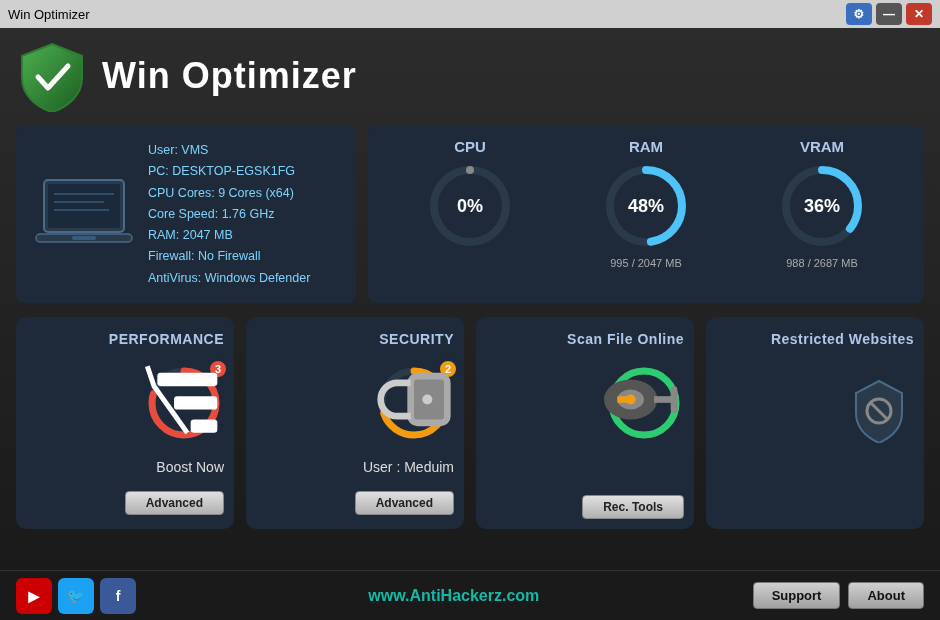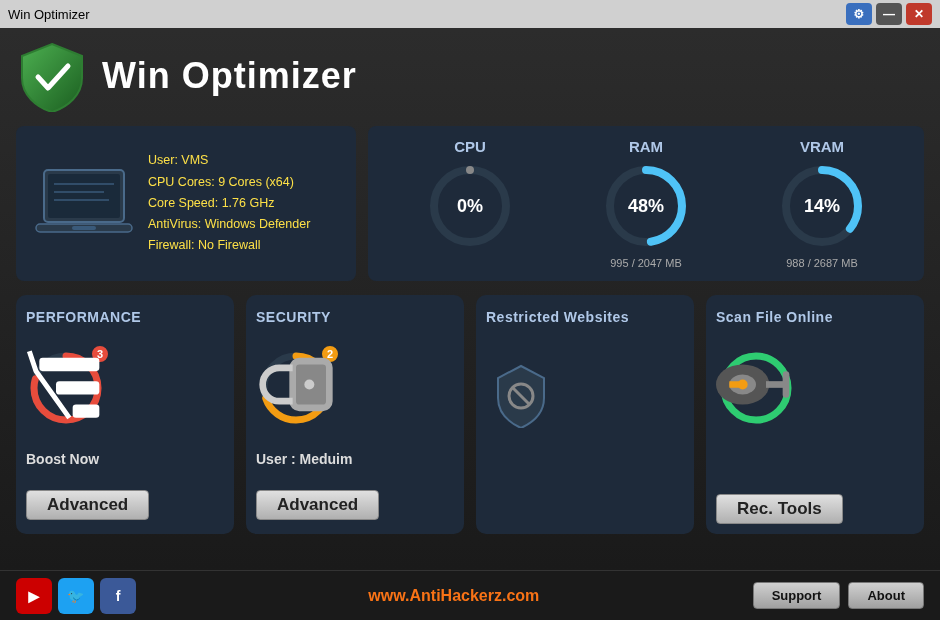--- a/index.html
+++ b/index.html
@@ -84,21 +84,21 @@
     .pc-icon {
       flex: 0 0 100px;
     }
     .pc-icon svg {
       width: 100px;
       height: 80px;
     }
     .sys-info-text {
       font-size: 12.5px;
       line-height: 1.7;
-      color: #fde047;
+      color: #7dd3fc;
     }
 
     .gauges-panel {
       background: #1e2a3a;
       border-radius: 8px;
       padding: 12px 16px;
       flex: 1;
       display: flex;
       gap: 4px;
       align-items: flex-start;
@@ -147,22 +147,22 @@
     .cards-row {
       display: flex;
       gap: 12px;
     }
     .card {
       background: #1e2a3a;
       border-radius: 10px;
       padding: 14px 10px 10px;
       display: flex;
       flex-direction: column;
-      align-items: flex-start;
-      gap: 23px;
+      align-items: flex-end;
+      gap: 16px;
     }
     .card-performance { flex: 1; }
     .card-security { flex: 1; }
     .card-scan { flex: 1; }
     .card-restricted { flex: 1; }
 
     .card-title {
       font-size: 14px;
       font-weight: bold;
       color: #b0c8e8;
@@ -210,29 +210,29 @@
       font-weight: bold;
       width: 20px; height: 20px;
       border-radius: 50%;
       display: flex; align-items: center; justify-content: center;
       border: 2px solid #1e2a3a;
     }
 
     .card-subtitle {
       font-size: 14px;
       color: #ddd;
-      font-weight: bold;
+      font-weight: normal;
     }
     .card-btn {
       background: linear-gradient(180deg, #e0e0e0, #b0b0b0);
       color: #222;
       border: 1px solid #888;
       border-radius: 4px;
       padding: 4px 20px;
-      font-size: 17px;
+      font-size: 12px;
       cursor: pointer;
       font-weight: bold;
     }
 
     
     .restricted-icon {
       font-size: 40px;
       color: #aaa;
       margin-top: 10px;
     }
@@ -262,21 +262,21 @@
       text-decoration: none;
     }
     .social-yt { background: #c00; }
     .social-tw { background: #1da1f2; }
     .social-fb { background: #3b5998; }
 
     .footer-url {
       flex: 1;
       text-align: center;
       font-size: 16px;
-      color: #f97316;
+      color: #14b8a6;
       font-weight: bold;
       padding-left: 19px;
     }
     .footer-btns {
       display: flex;
       gap: 8px;
     }
     .footer-btn {
       background: linear-gradient(180deg, #d0d0d0, #a0a0a0);
       color: #111;
@@ -348,24 +348,26 @@
           <line x1="20" y1="30" x2="70" y2="30" stroke="#3a5a7a" stroke-width="1.5"></line>
           <line x1="20" y1="38" x2="75" y2="38" stroke="#3a5a7a" stroke-width="1.5"></line>
 
           <rect x="2" y="62" width="96" height="8" rx="4" ry="4" fill="#2a3a4a" stroke="#4a6a8a" stroke-width="1.5"></rect>
 
           <rect x="38" y="64" width="24" height="4" rx="2" ry="2" fill="#3a5a7a"></rect>
         </svg>
       </div>
       <div class="sys-info-text">
         <div>User: VMS</div>
+        <div>PC: DESKTOP-EGSK1FG</div>
         <div>CPU Cores: 9 Cores (x64)</div>
         <div>Core Speed: 1.76 GHz</div>
+        <div>RAM: 2047 MB</div>
+        <div>Firewall: No Firewall</div>
         <div>AntiVirus: Windows Defender</div>
-        <div>Firewall: No Firewall</div>
       </div>
     </div>
 
     <div class="gauges-panel">
 
       <div class="gauge-item">
         <span class="gauge-label">CPU</span>
         <div class="gauge-circle">
           <svg viewBox="0 0 90 90">
             <circle class="gauge-track" cx="45" cy="45" r="36"></circle>
@@ -388,21 +390,21 @@
         <div class="gauge-sub">995 / 2047 MB</div>
       </div>
 
       <div class="gauge-item">
         <span class="gauge-label">VRAM</span>
         <div class="gauge-circle">
           <svg viewBox="0 0 90 90">
             <circle class="gauge-track" cx="45" cy="45" r="36"></circle>
             <circle class="gauge-fill-vram" cx="45" cy="45" r="36" stroke-dasharray="81 145"></circle>
           </svg>
-          <span class="gauge-pct">14%</span>
+          <span class="gauge-pct">36%</span>
         </div>
         <div class="gauge-sub">988 / 2687 MB</div>
       </div>
 
     </div>
   </div>
 
   <div class="cards-row">
 
     <div class="card card-performance">
@@ -437,32 +439,20 @@
         <div class="perf-icon-inner">
           <svg width="28" height="28" viewBox="0 0 24 24" fill="none" stroke="#ccc" stroke-width="2">
             <rect x="5" y="11" width="14" height="11" rx="2" ry="2" fill="#888" stroke="#aaa"></rect>
             <path d="M7 11V7a5 5 0 0 1 10 0v4" fill="none"></path>
             <circle cx="12" cy="16" r="1.5" fill="#ccc" stroke="none"></circle>
           </svg>
         </div>
       </div>
       <span class="card-subtitle">User : Meduim</span>
       <button class="card-btn">Advanced</button>
-    </div>
-
-    <div class="card card-restricted">
-      <span class="card-title">Restricted Websites</span>
-      <div class="restricted-icon">
-        <svg width="70" height="70" viewBox="0 0 70 70">
-          <path d="M35 8 L58 20 L58 40 C58 54 48 64 35 70 C22 64 12 54 12 40 L12 20 Z" fill="#2a3a4a" stroke="#4a6a8a" stroke-width="2"></path>
-          <circle cx="35" cy="38" r="12" fill="none" stroke="#888" stroke-width="3"></circle>
-          <line x1="27" y1="30" x2="43" y2="46" stroke="#888" stroke-width="3"></line>
-        </svg>
-      </div>
-      <div style="flex:1;"></div>
     </div>
 
     <div class="card card-scan">
       <span class="card-title">Scan File Online</span>
       <div class="scan-circle-wrap">
         <svg viewBox="0 0 80 80">
           <circle fill="none" stroke="#2a3a4a" stroke-width="7" cx="40" cy="40" r="32"></circle>
           <circle fill="none" stroke="#2ecc71" stroke-width="7" stroke-linecap="round" stroke-dasharray="201 0" cx="40" cy="40" r="32"></circle>
         </svg>
         <div class="scan-icon-inner">
@@ -471,20 +461,32 @@
             <ellipse cx="12" cy="8" rx="3" ry="4" fill="#888"></ellipse>
             <rect x="11" y="15" width="2" height="6" fill="#888"></rect>
             <rect x="8" y="20" width="8" height="2" rx="1" fill="#888"></rect>
             <line x1="12" y1="4" x2="12" y2="8" stroke="#f39c12" stroke-width="2"></line>
             <circle cx="12" cy="8" r="1.5" fill="#f39c12"></circle>
           </svg>
         </div>
       </div>
       <div style="height:20px;"></div>
       <button class="card-btn">Rec. Tools</button>
+    </div>
+
+    <div class="card card-restricted">
+      <span class="card-title">Restricted Websites</span>
+      <div class="restricted-icon">
+        <svg width="70" height="70" viewBox="0 0 70 70">
+          <path d="M35 8 L58 20 L58 40 C58 54 48 64 35 70 C22 64 12 54 12 40 L12 20 Z" fill="#2a3a4a" stroke="#4a6a8a" stroke-width="2"></path>
+          <circle cx="35" cy="38" r="12" fill="none" stroke="#888" stroke-width="3"></circle>
+          <line x1="27" y1="30" x2="43" y2="46" stroke="#888" stroke-width="3"></line>
+        </svg>
+      </div>
+      <div style="flex:1;"></div>
     </div>
 
   </div>
 </div>
 
 <div class="footer">
   <div class="social-icons">
     <a class="social-btn social-yt">
       <span>▶</span>
     </a>

